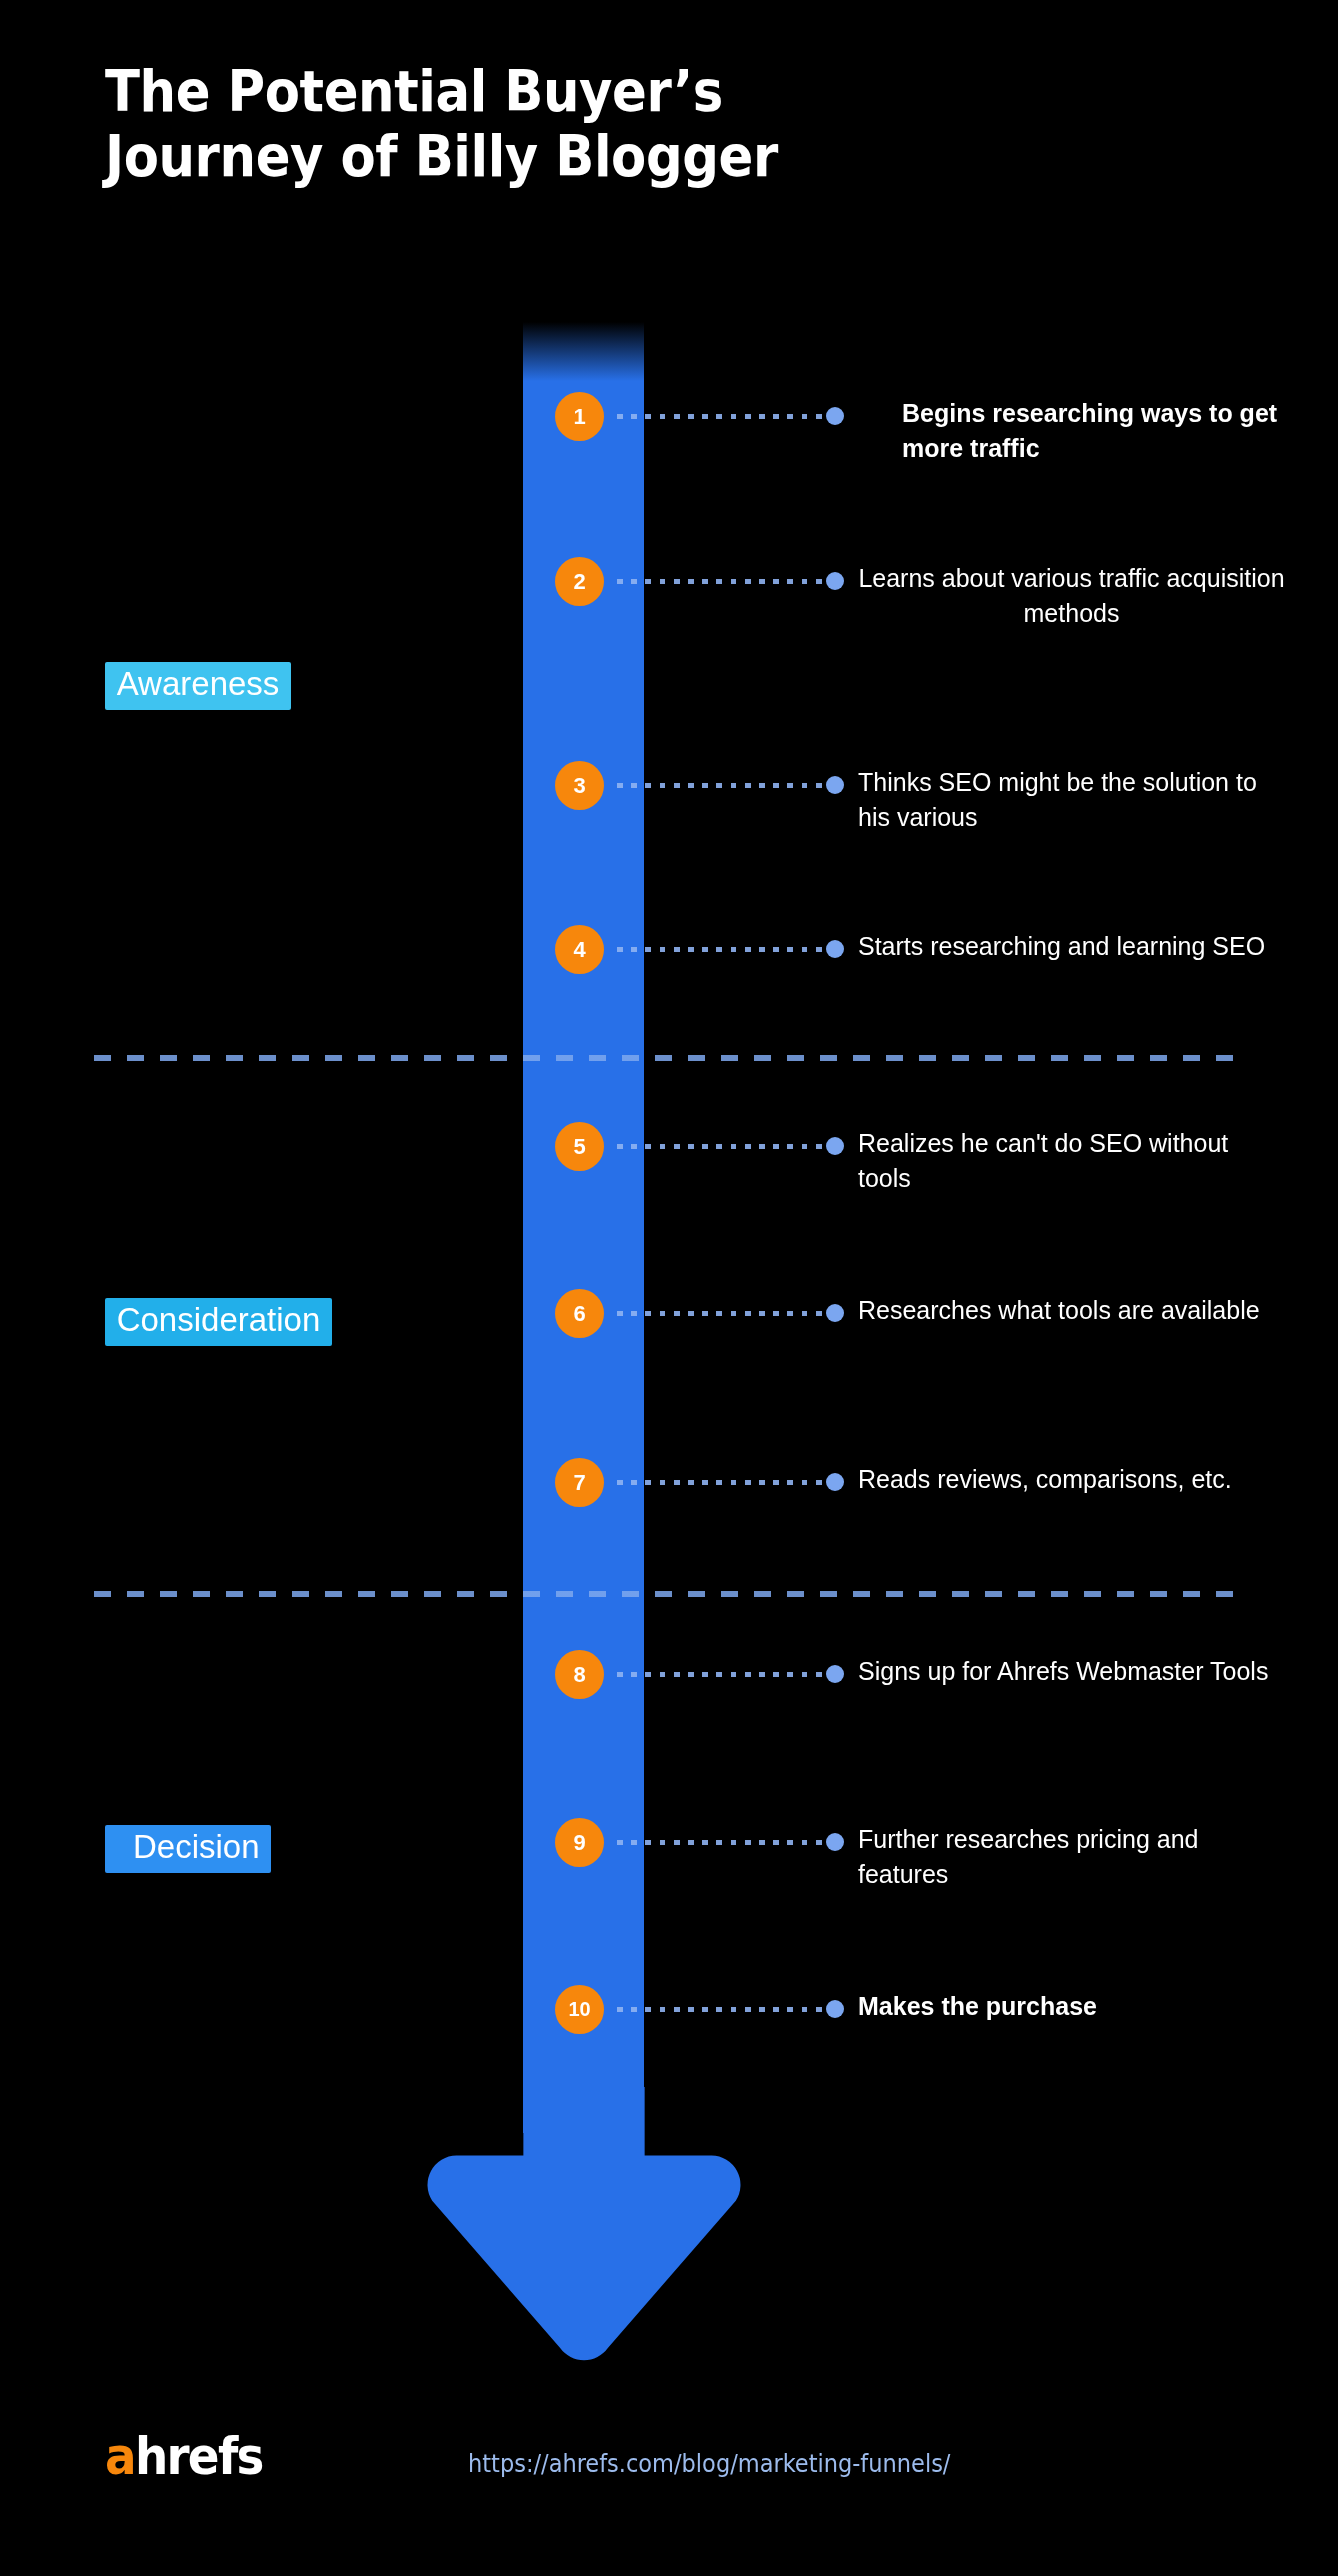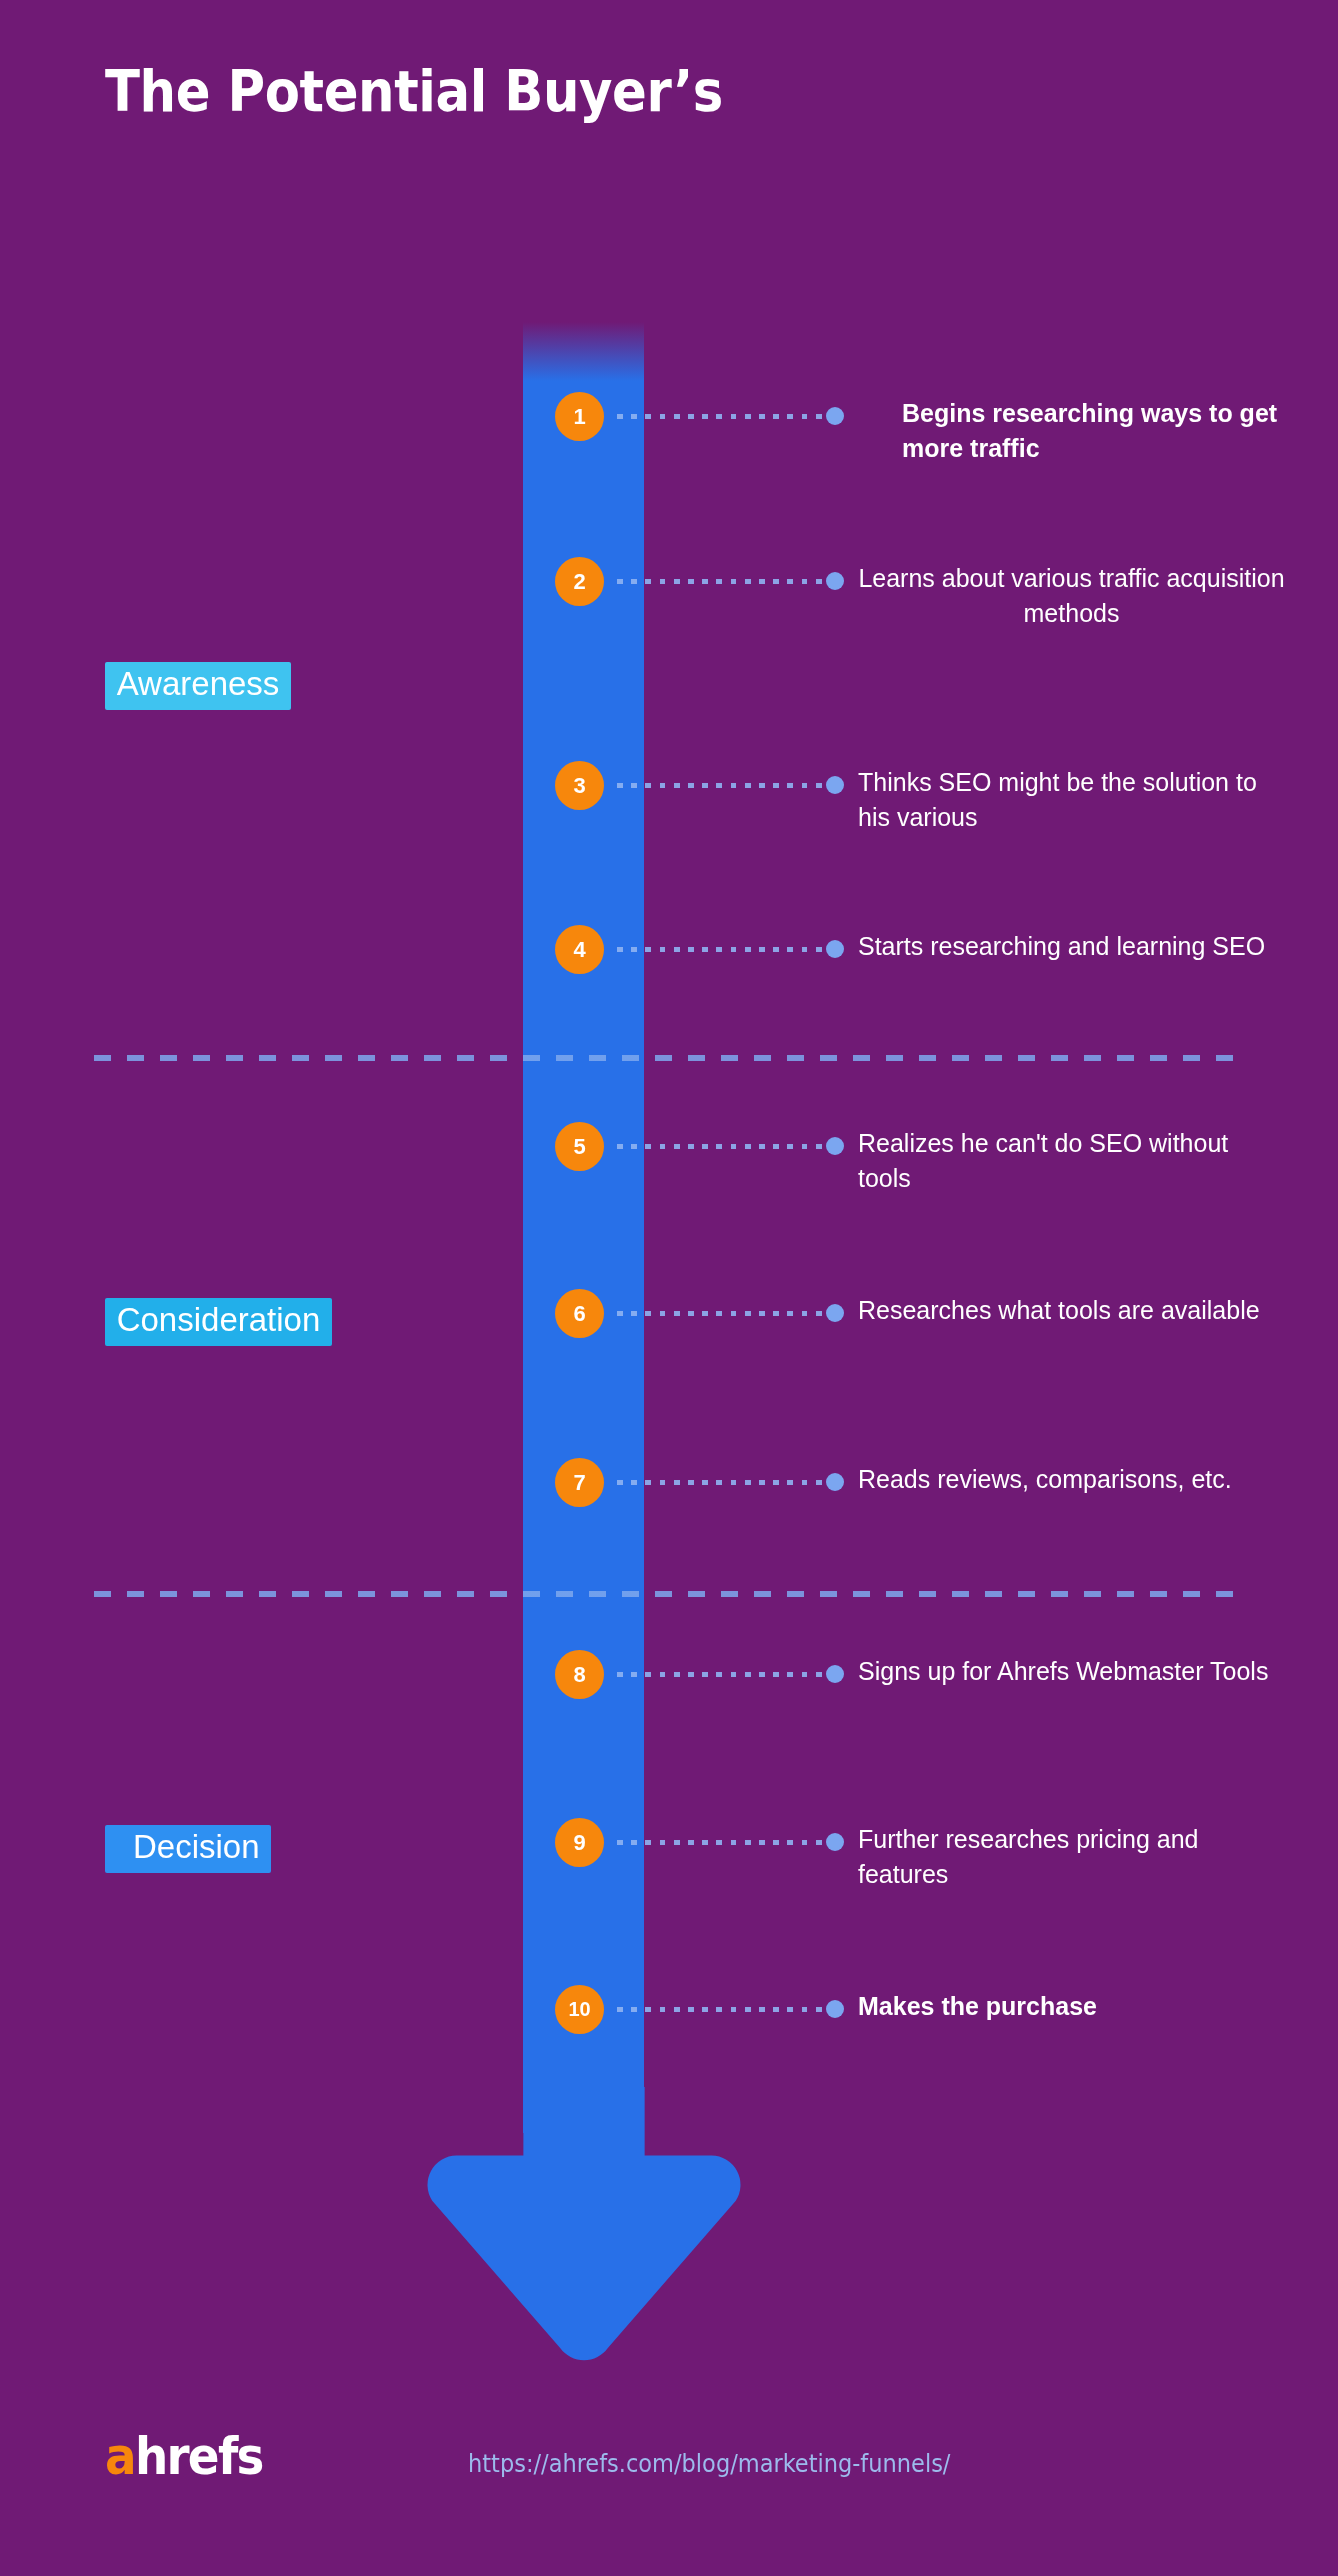--- a/index.html
+++ b/index.html
@@ -5,21 +5,21 @@
   * { margin:0; padding:0; box-sizing:border-box; }
   html, body {
     width:1338px; height:2576px;
     background:#0A4CDA;
     font-family:"Liberation Sans", sans-serif;
     overflow:hidden;
   }
   #infographic {
     position:relative;
     width:1338px; height:2576px;
-    background:#701a75;
+    background:#000000;
     text-decoration:underline;
   }
 
   
   .title {
     position:absolute;
     left:105px; top:59px;
     width:1087px;
     color:#FFFFFF;
     font-size:57px;
@@ -139,20 +139,21 @@
     white-space:nowrap;
   }
 </style>
 </head>
 <body>
 
 <div id="infographic">
 
   <h1 class="title">
     <span class="title-line">The Potential Buyer’s</span>
+    <span class="title-line">Journey of Billy Blogger</span>
   </h1>
 
   <div class="band"></div>
 
   <div class="arrow">
     <svg viewBox="0 0 375 330" xmlns="http://www.w3.org/2000/svg">
       <path d="M115 0 H260 V82 H340 a35 35 0 0 1 29 54 L216 312 a35 35 0 0 1 -57 0 L6 136 a35 35 0 0 1 29 -54 H115 Z" fill="#2870E8"></path>
     </svg>
   </div>
 

